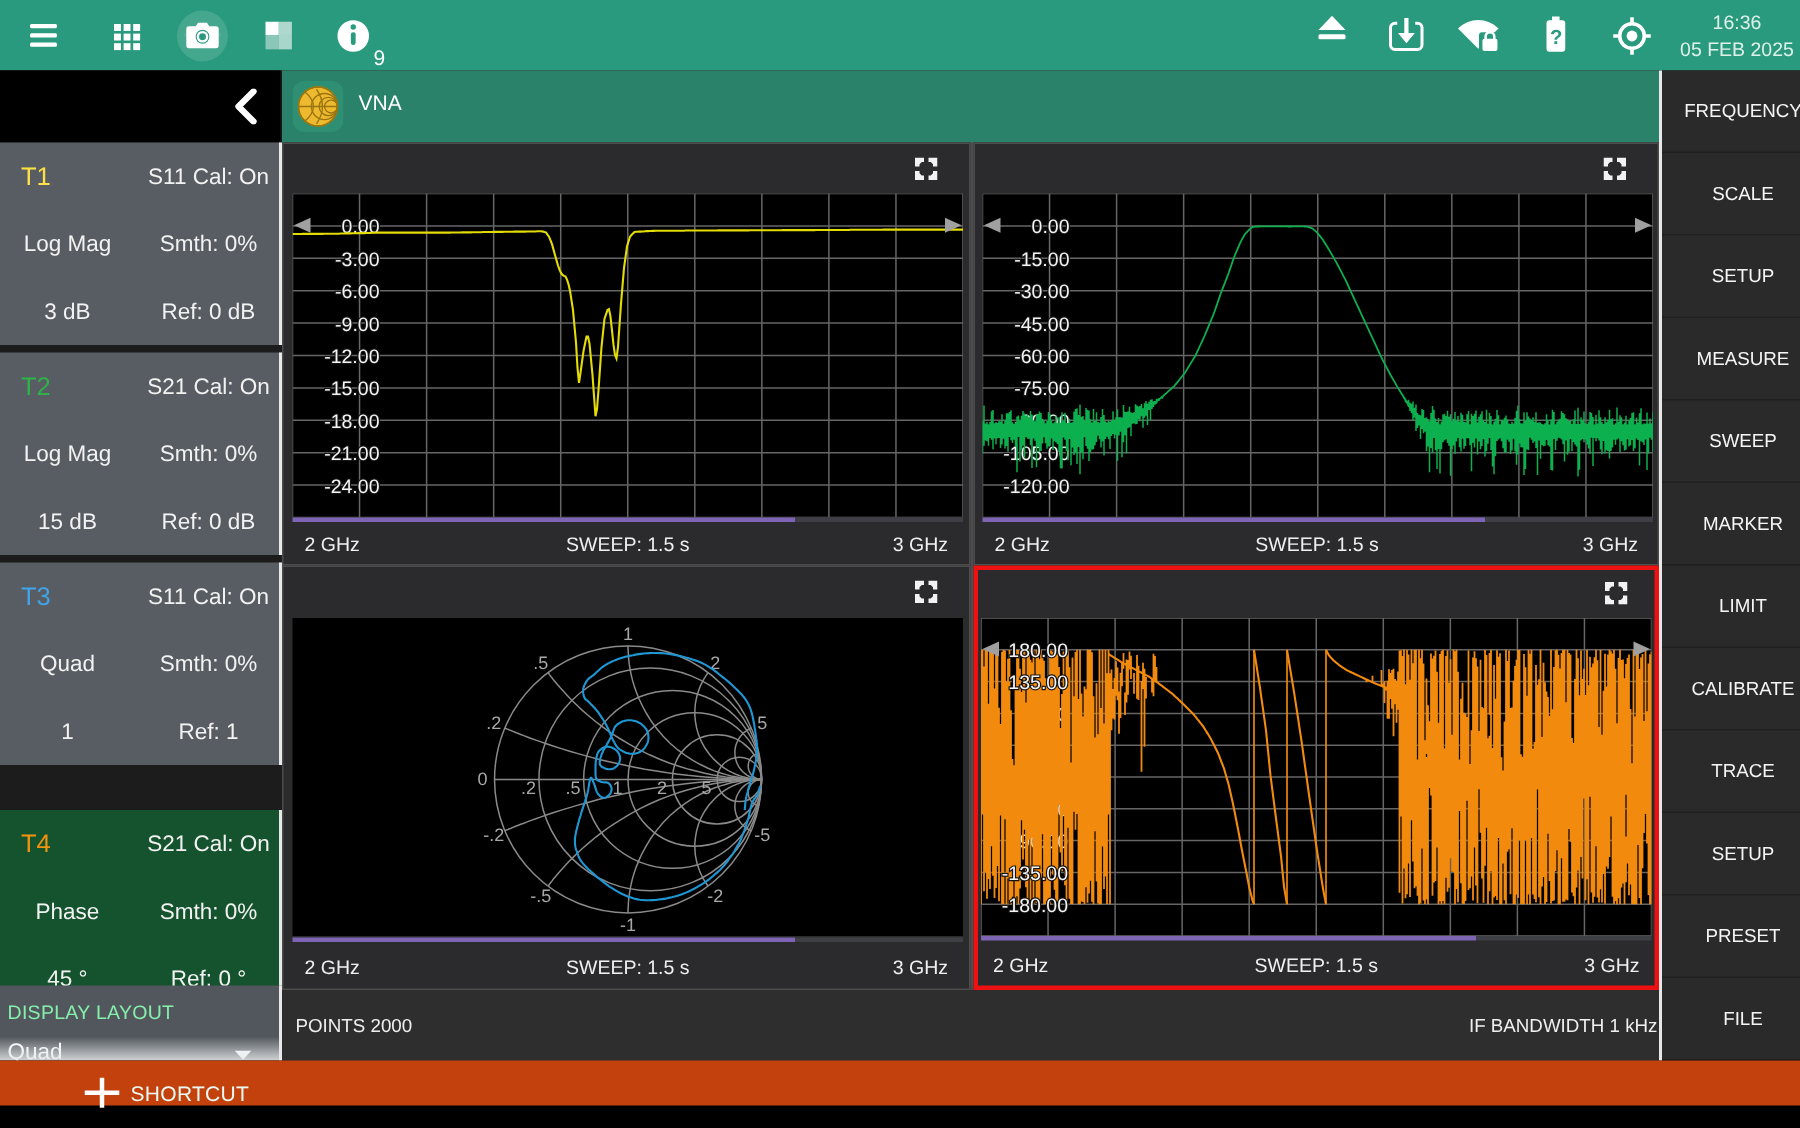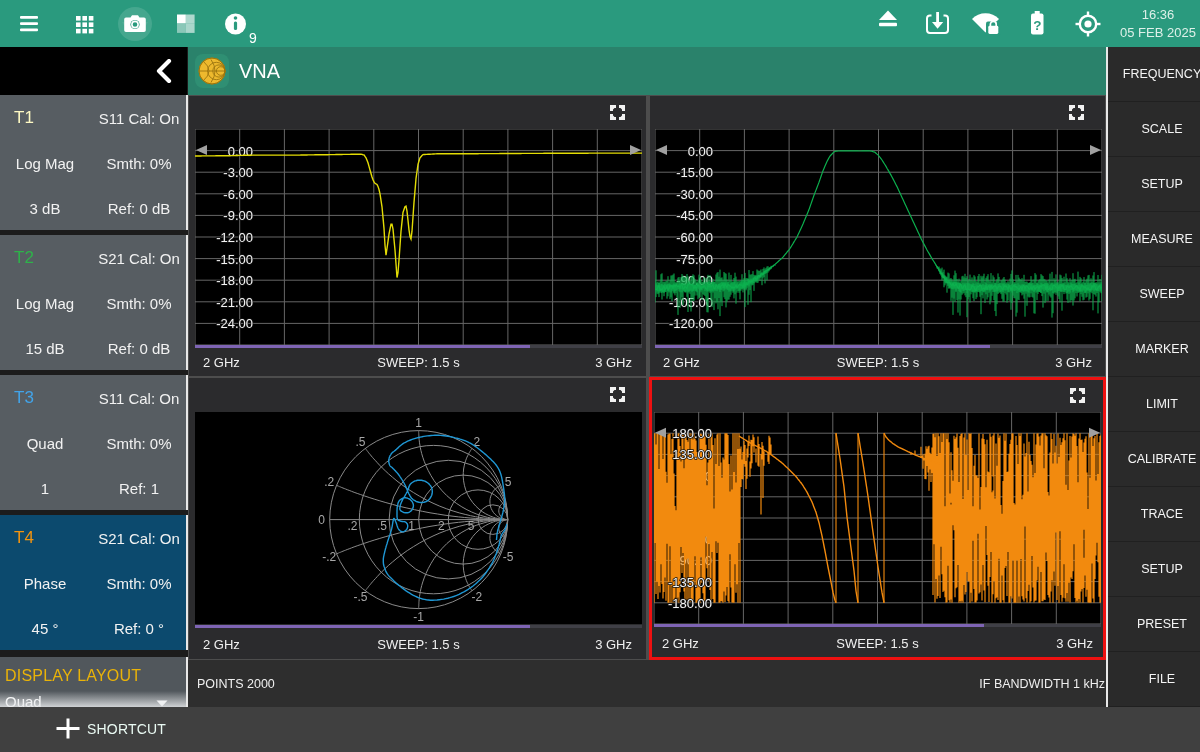--- a/index.html
+++ b/index.html
@@ -8,39 +8,39 @@
 #leftcol { left:0; top:47px; width:188px; height:660px; background:#1c1c1c; }
 #backhdr { left:0; top:0; width:187px; height:48px; background:#000; }
 .tpanel { left:0; width:188px; height:135px; background:#575d62; border-right:2px solid #e8e8e8; }
 .tpanel .row { position:absolute; left:0; width:185px; height:45px; }
 .tpanel .lc { position:absolute; left:0; width:90px; text-align:center; top:50%;
   transform:translateY(-50%); font-size:15px; color:#f2f2f2; }
 .tpanel .tl { position:absolute; left:14px; top:50%; transform:translateY(-50%);
   font-size:17px; }
 .tpanel .rc { position:absolute; left:95px; width:88px; text-align:center; top:50%;
   transform:translateY(-50%); font-size:15px; color:#f2f2f2; }
-#t4 { background:#0c4a6e; }
+#t4 { background:#14532d;margin-top:25px; }
 #displaylayout { left:0; top:610px; width:188px; height:50px; background:#51575c;
   border-right:2px solid #e8e8e8; overflow:hidden; }
 #main { left:188px; top:47px; width:918px; height:660px; background:#4d4d4d; }
 #vnabar { left:0; top:0; width:918px; height:48px; background:#2a826b; }
 .quad { background:#2b2b2d; border:1px solid #4d4d4d; }
 .plot { position:absolute; background:#000; }
 .gl { stroke:#666666; stroke-width:1; }
 .yl { font-size:13px; fill:#f4f4f4; paint-order:stroke; stroke:#141414; stroke-width:1.6px; }
 .sl { font-size:12px; fill:#a8a8a8; }
 .sg { stroke:#8a8a8a; stroke-width:1; fill:none; }
 .blabel { position:absolute; font-size:13px; color:#f0f0f0; }
 #infobar { left:0; top:613px; width:918px; height:47px; background:#2e2e2e;
   font-size:12.5px; color:#efefef; }
 #rightcol { left:1106px; top:47px; width:110px; height:660px; background:#2a2a2a;
   border-left:2px solid #e8e8e8; }
 .ritem { height:55px; display:flex; align-items:center; justify-content:center;
   color:#f5f5f5; font-size:12.5px; border-bottom:1px solid rgba(0,0,0,0.22); }
-#botbar { left:0; top:707px; width:1200px; height:45px; background:#404040; }
+#botbar { left:0; top:707px; width:1200px; height:30px; background:#c2410c; }
 .fsicon { position:absolute; top:9px; right:21px; }
 </style></head>
 <body>
 <div id="topbar" class="abs">
  <svg class="abs" style="left:0;top:0" width="1200" height="47">
   <g fill="#fff">
    <rect x="20" y="16" width="18" height="2.8" rx="1"></rect>
    <rect x="20" y="22.2" width="18" height="2.8" rx="1"></rect>
    <rect x="20" y="28.4" width="18" height="2.8" rx="1"></rect>
    <g>
@@ -106,21 +106,21 @@
 </div>
 
 <div id="leftcol" class="abs">
  <div id="backhdr" class="abs">
   <svg class="abs" style="left:156px;top:12px" width="16" height="24" viewBox="0 0 16 24">
    <polyline points="13,2 3,12 13,22" fill="none" stroke="#fff" stroke-width="4.2" stroke-linecap="round" stroke-linejoin="round"></polyline>
   </svg>
  </div>
  <div class="tpanel abs" style="top:48px">
   <div class="row" style="top:0">
-        <span class="tl" style="color:#fef9c3">T1</span>
+        <span class="tl" style="color:#fde047">T1</span>
         <span class="rc">S11 Cal: On</span>
       </div>
   <div class="row" style="top:45px">
         <span class="lc">Log Mag</span>
         <span class="rc">Smth: 0%</span>
       </div>
   <div class="row" style="top:90px">
         <span class="lc">3 dB</span>
         <span class="rc">Ref: 0 dB</span>
       </div>
@@ -161,21 +161,21 @@
   <div class="row" style="top:45px">
         <span class="lc">Phase</span>
         <span class="rc">Smth: 0%</span>
       </div>
   <div class="row" style="top:90px">
         <span class="lc">45 °</span>
         <span class="rc">Ref: 0 °</span>
       </div>
  </div>
  <div id="displaylayout" class="abs">
-  <div class="abs" style="left:5px;top:10px;font-size:16px;letter-spacing:0.2px;color:#eab308;">DISPLAY LAYOUT</div>
+  <div class="abs" style="left:5px;top:10px;font-size:13px;letter-spacing:0.2px;color:#86efac;">DISPLAY LAYOUT</div>
   <div class="abs" style="left:5px;top:36px;font-size:15px;color:#fff;">Quad</div>
   <svg class="abs" style="left:156px;top:43px" width="12" height="7">
         <path d="M0.5 0.5 L6 6.5 L11.5 0.5 Z" fill="#fff"></path>
       </svg>
   <div class="abs" style="left:0;top:34px;width:187px;height:16px;background:linear-gradient(rgba(255,255,255,0),rgba(230,232,234,0.85));"></div>
  </div>
 </div>
 
 <div id="main" class="abs">
  <div id="vnabar" class="abs">
@@ -185,21 +185,21 @@
    <g stroke="#9a7410" stroke-width="0.9" fill="none">
     <circle cx="17" cy="17" r="13"></circle>
     <circle cx="21.3" cy="17" r="8.7"></circle>
     <circle cx="23.9" cy="17" r="6.1"></circle>
     <circle cx="25.7" cy="17" r="4.3"></circle>
     <line x1="4" y1="17" x2="30" y2="17"></line>
     <path d="M8 7 Q 20 17 8 27"></path>
     <path d="M16 5.5 Q 24 17 16 28.5"></path>
    </g>
   </svg>
-  <div class="abs" style="left:51px;top:13px;font-size:20px;color:#fff;">VNA</div>
+  <div class="abs" style="left:51px;top:13px;font-size:14px;color:#fff;">VNA</div>
  </div>
 
  <div class="quad abs" style="left:0;top:48px;width:459px;height:282px">
   <svg class="fsicon" width="15" height="15" viewBox="0 0 15 15">
         <g fill="#f2f2f2">
           <path d="M0 6 L0 0 L6 0 L6 3 L4.5 3 L3 4.5 L3 6 Z"></path>
           <path d="M9 0 L15 0 L15 6 L12 6 L12 4.5 L10.5 3 L9 3 Z"></path>
           <path d="M15 9 L15 15 L9 15 L9 12 L10.5 12 L12 10.5 L12 9 Z"></path>
           <path d="M6 15 L0 15 L0 9 L3 9 L3 10.5 L4.5 12 L6 12 Z"></path>
         </g>

